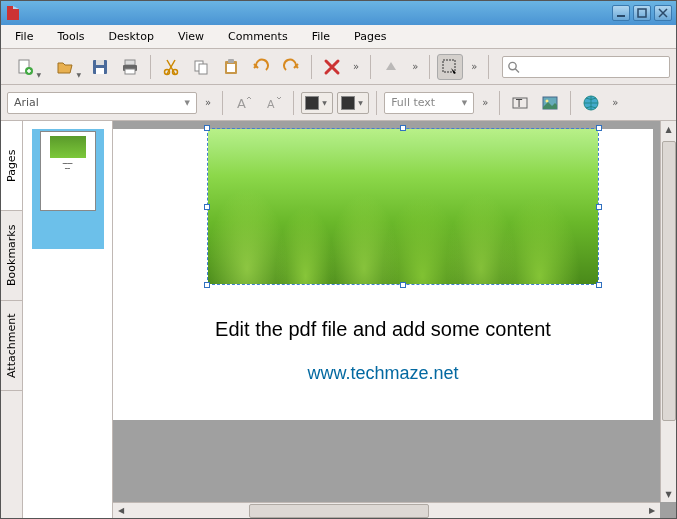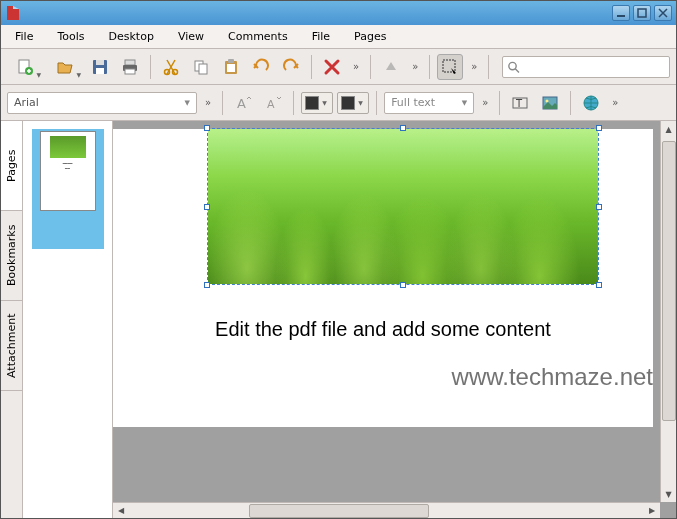--- a/index.html
+++ b/index.html
@@ -54,21 +54,21 @@
   radial-gradient(ellipse 35px 75px at 70% 90%, rgba(165,220,75,0.6), transparent),
   radial-gradient(ellipse 40px 80px at 85% 95%, rgba(155,218,65,0.7), transparent),
   linear-gradient(to top, #4a8a1a 0%, #6ab82a 40%, #8cd84a 70%, #a8e878 90%, #b8f088 100%);
 }
 .sel-border { position: absolute; inset: -1px; border: 1px dashed #4080d0; }
 .handle { position: absolute; width: 6px; height: 6px; background: #fff; border: 1px solid #3070c0; }
 .h-tl { top: -4px; left: -4px; } .h-tm { top: -4px; left: 50%; margin-left: -3px; } .h-tr { top: -4px; right: -4px; }
 .h-ml { top: 50%; left: -4px; margin-top: -3px; } .h-mr { top: 50%; right: -4px; margin-top: -3px; }
 .h-bl { bottom: -4px; left: -4px; } .h-bm { bottom: -4px; left: 50%; margin-left: -3px; } .h-br { bottom: -4px; right: -4px; }
 .doc-text { text-align: center; font-size: 20px; margin-top: 34px; color: #000; font-family: Arial; }
-.doc-text2 { text-align: right; font-size: 24px; margin-top: 22px; color: #737373; font-family: Arial; }
+.doc-text2 { text-align: center; font-size: 18px; margin-top: 22px; color: #0369a1; font-family: Arial; }
 svg { display: block; }
 </style>
 </head>
 <body>
 
 <div class="titlebar">
   <span class="icon-slot">
     <svg viewBox="0 0 16 16">
         <path fill="#c33" d="M2 1 L8 1 L8 4 L14 4 L14 15 L2 15 Z"></path>
         <path fill="#fff" d="M8 1 L14 4 L8 4 Z" opacity="0.5"></path>

